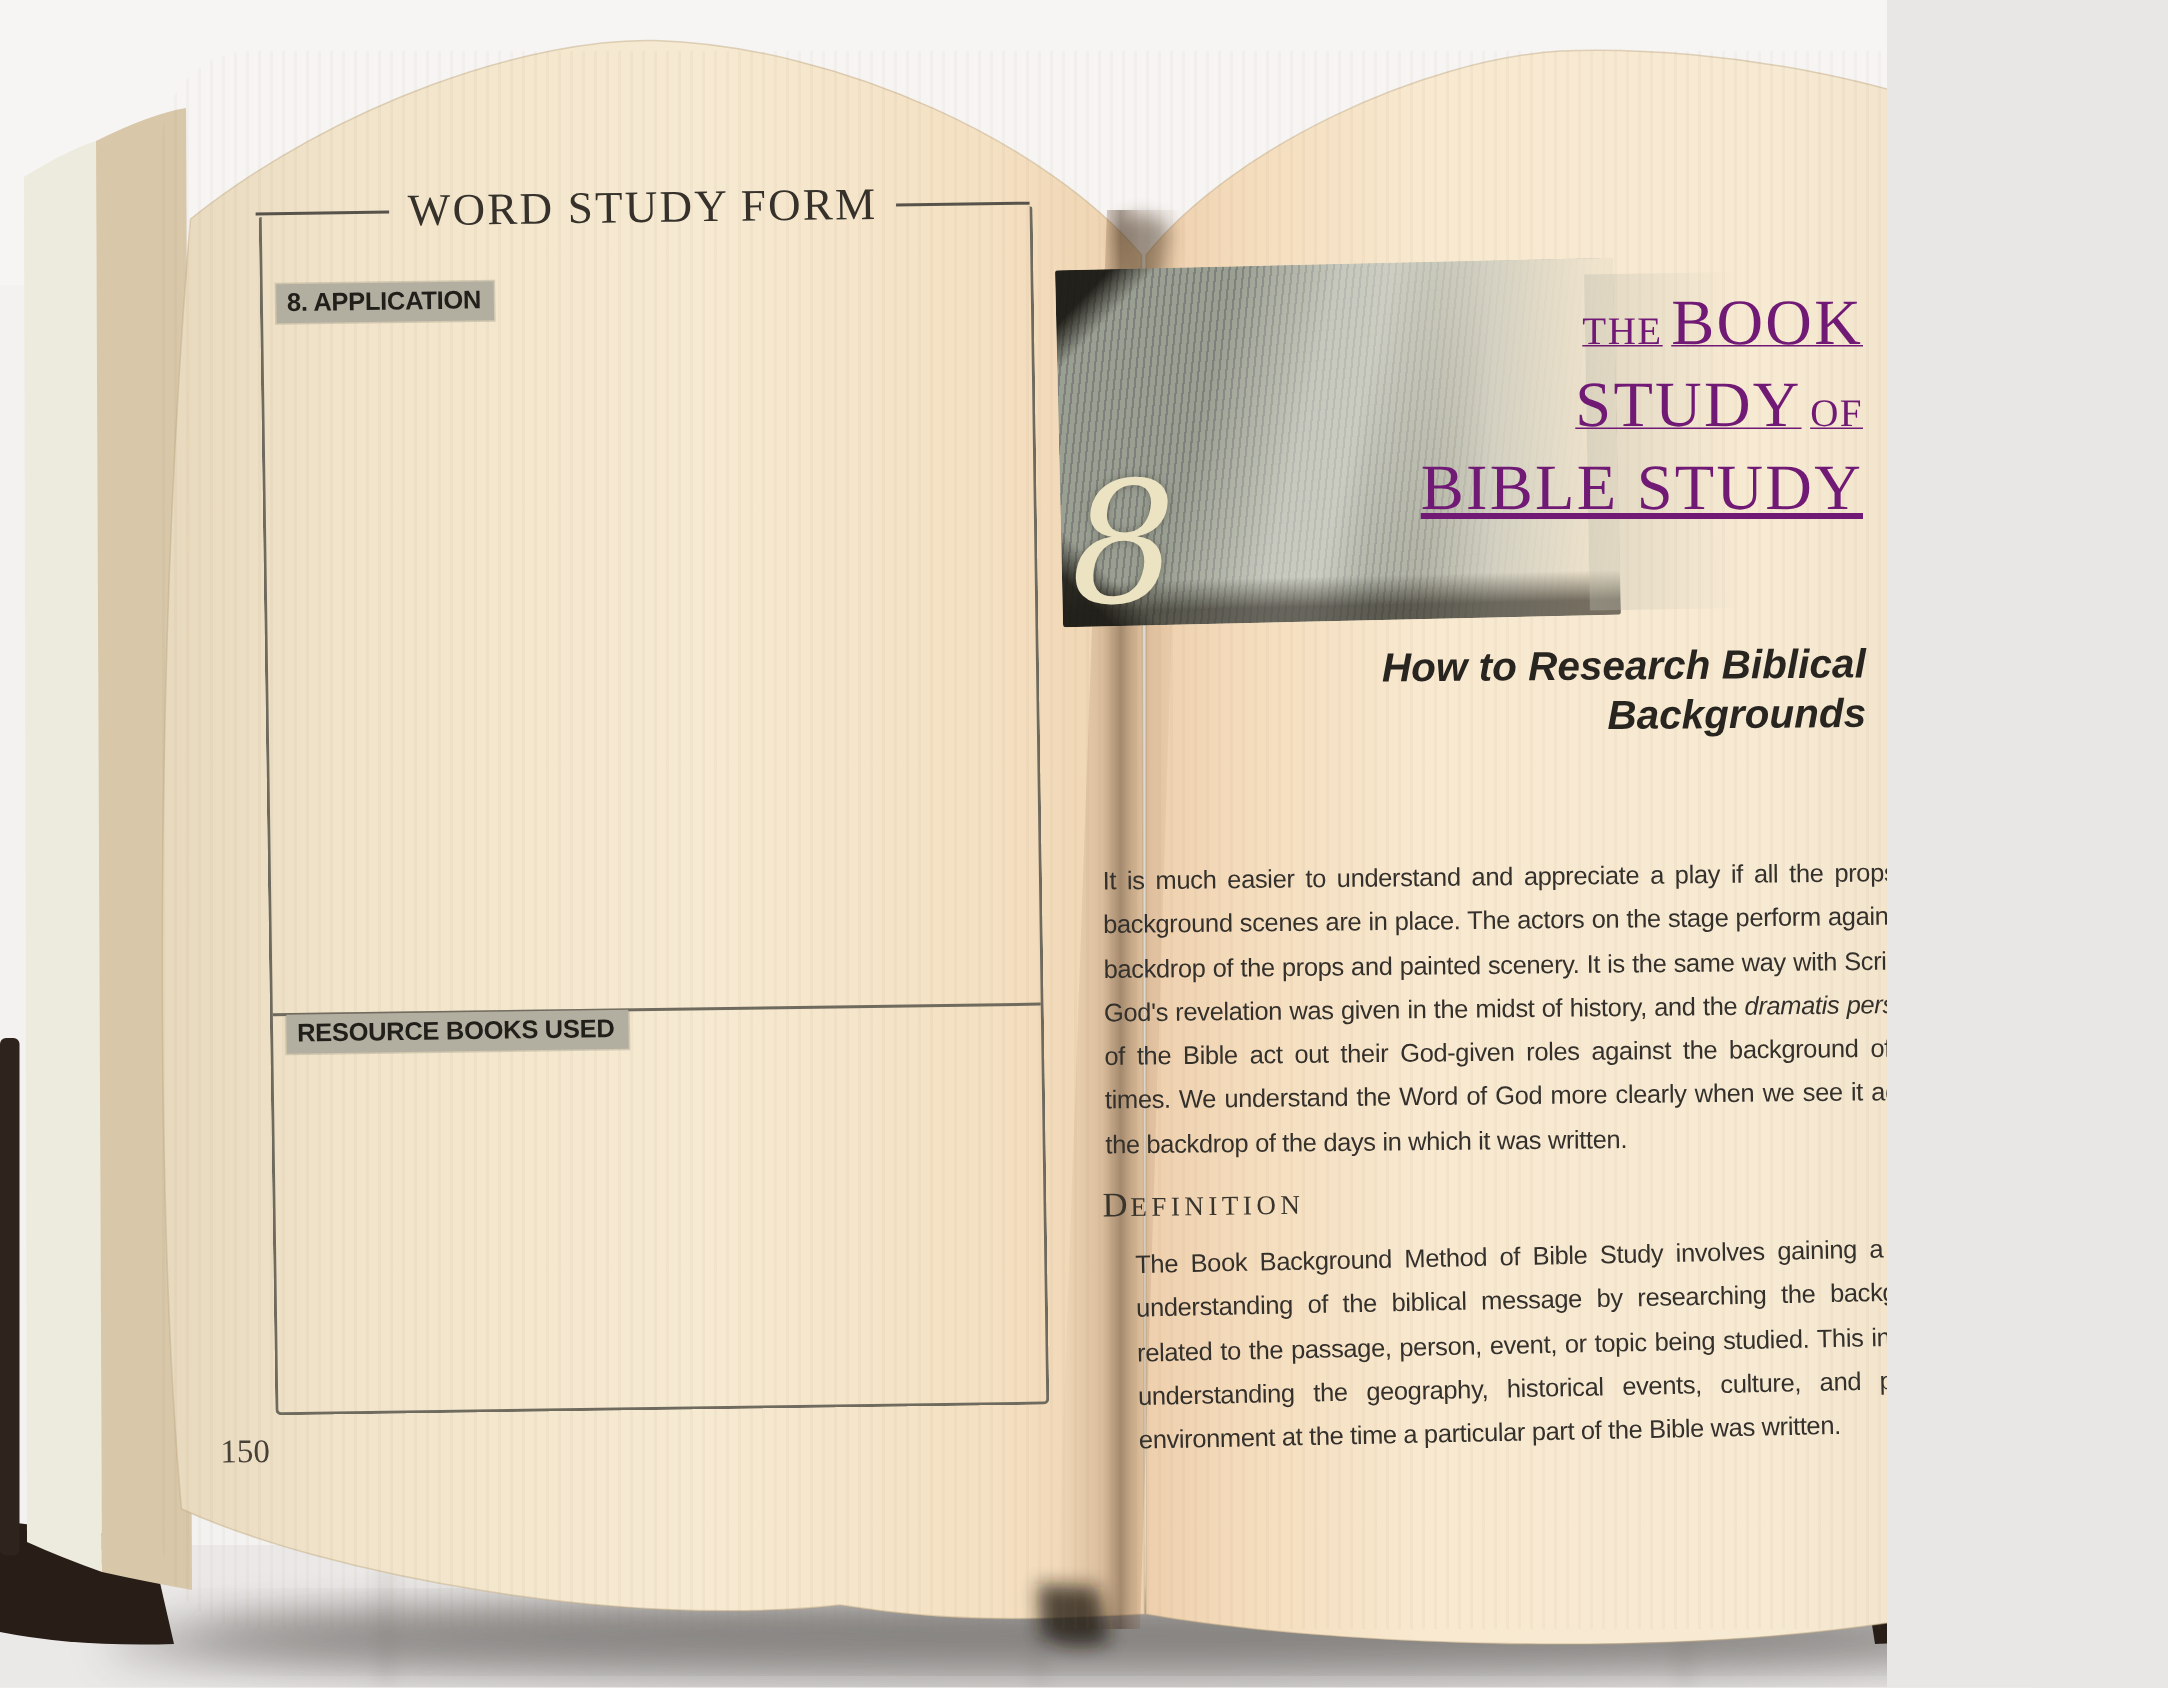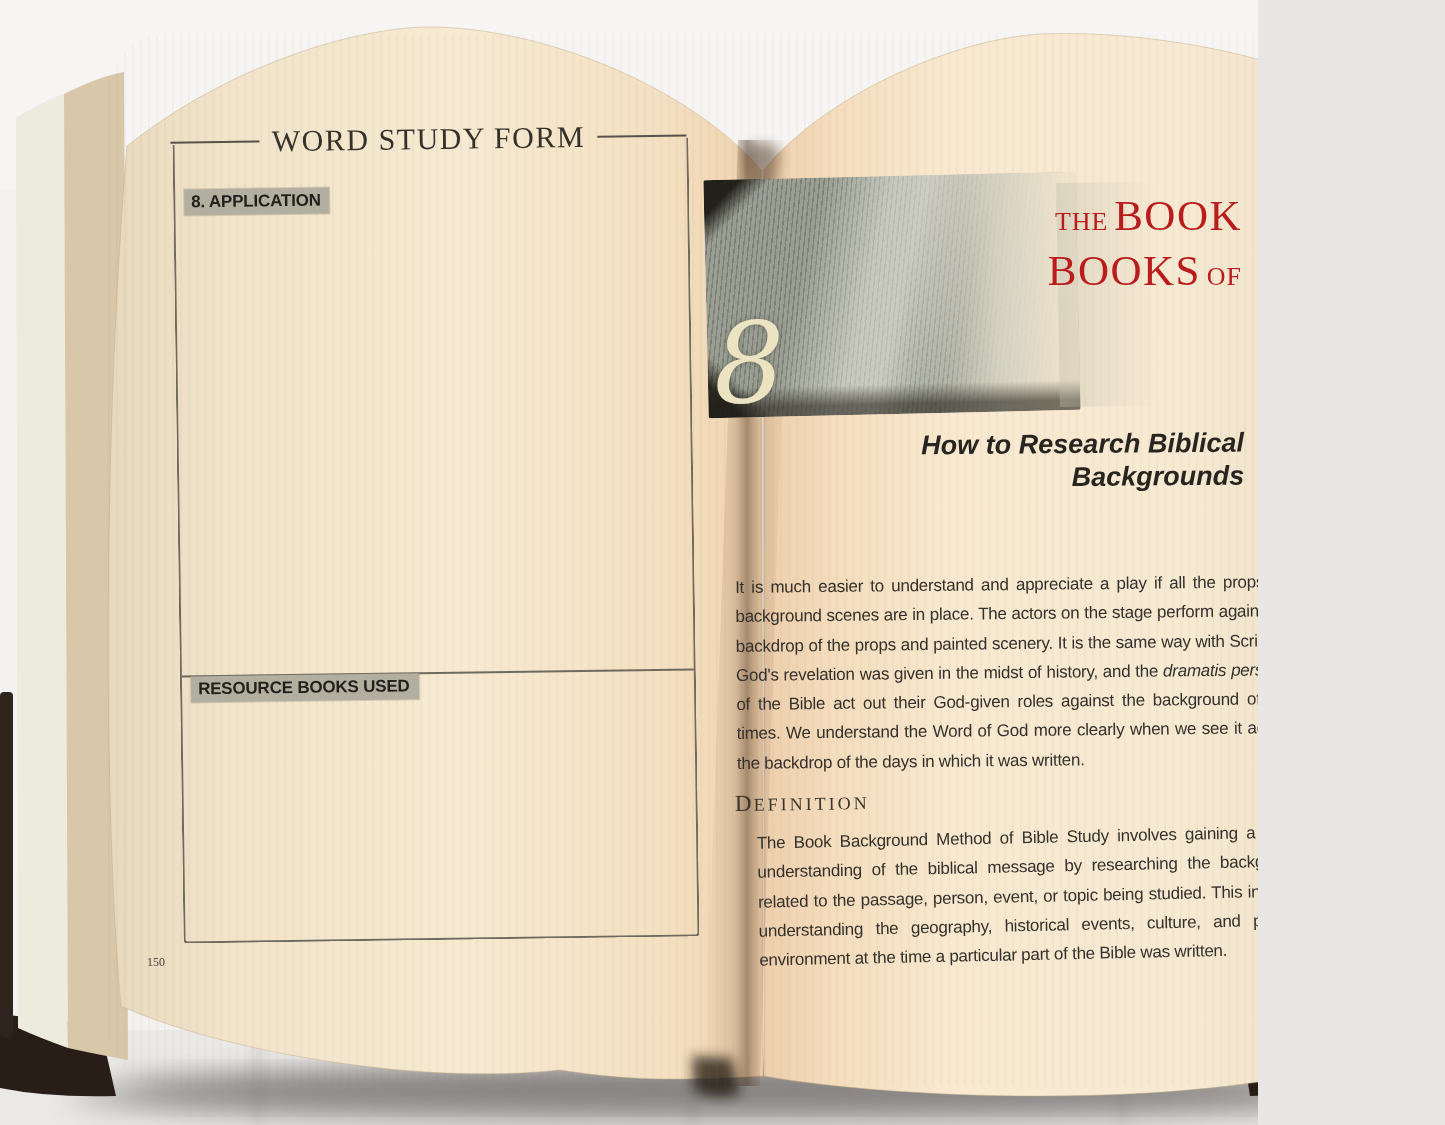--- a/index.html
+++ b/index.html
@@ -21,21 +21,21 @@
              letter-spacing:1.5px;white-space:nowrap;color:#36322b;}
   .form-box{position:absolute;left:178px;top:141px;width:512px;height:797px;
             border-left:2px solid #6f6a5e;border-right:2px solid #6f6a5e;border-bottom:2px solid #6f6a5e;
             border-radius:2px 2px 4px 4px;}
   .form-divider{position:absolute;left:0;right:0;top:531px;border-top:2px solid #6f6a5e;}
   .hl-label{position:absolute;background:#b3afa0;color:#211f1a;font-weight:bold;
             font-size:17px;line-height:20px;letter-spacing:-0.2px;padding:3px 9px 3px 7px;
             box-shadow:0 0 0 1px rgba(120,115,100,.25);white-space:nowrap;}
   .lbl-app{left:9px;top:45px;}
   .lbl-res{left:9px;top:532px;}
-  .pagenum{font-family:"Liberation Serif","DejaVu Serif",serif;font-size:12px;color:#45403676;
+  .pagenum{font-family:"Liberation Serif","DejaVu Serif",serif;font-size:22px;color:#45403676;
            color:#474238;text-align:center;}
   .pn-150{position:absolute;left:141px;top:951px;}
 
   
   .right-content{position:absolute;left:0;top:0;width:100%;height:100%;z-index:3;color:#35312c;}
 
   .chapter-photo{position:absolute;left:706px;top:176px;width:372px;height:238px;
       transform:rotate(-1.3deg);border-radius:2px;
       background-color:#9aa091;
       background-image:
@@ -46,21 +46,21 @@
         linear-gradient(105deg,rgba(0,0,0,0) 28%,rgba(240,240,230,.5) 44%,rgba(240,240,230,.55) 52%,rgba(0,0,0,0) 68%),
         repeating-linear-gradient(97deg,rgba(72,62,82,.33) 0 1.4px,rgba(0,0,0,0) 1.4px 4.6px);}
   .photo-fade{position:absolute;left:1058px;top:182px;width:120px;height:224px;
       transform:rotate(-1deg);pointer-events:none;
       background:linear-gradient(to right,rgba(188,188,172,.38),rgba(188,188,172,0) 85%);}
   .big8{position:absolute;left:6px;bottom:6px;font-family:"DejaVu Serif","Liberation Serif",serif;
         font-style:italic;font-size:112px;line-height:96px;color:#ece3c2;
         text-shadow:0 0 6px rgba(40,36,28,.35);}
 
   .chapter-title{position:absolute;left:890px;top:193px;width:352px;text-align:right;
-      font-family:"Liberation Serif","DejaVu Serif",serif;color:#b91c1c;line-height:46px;}
+      font-family:"Liberation Serif","DejaVu Serif",serif;color:#701a75;line-height:46px;text-decoration:underline;}
   .t-lg{font-size:43px;letter-spacing:1.5px;}
   .t-sm{font-size:26px;letter-spacing:1px;}
   .t-gap-r{margin-right:0.22em;}
   .t-gap-l{margin-left:0.22em;}
 
   .chapter-subtitle{position:absolute;left:912px;top:428px;width:332px;text-align:right;
       font-style:italic;font-weight:bold;font-size:27px;line-height:33px;color:#282521;
       transform:rotate(-0.5deg);}
 
   .body-text{font-size:17px;line-height:29.3px;letter-spacing:-0.25px;text-align:justify;
@@ -171,21 +171,22 @@
 
   <div class="right-content">
 
     <div class="chapter-photo">
       <span class="big8">8</span>
     </div>
     <div class="photo-fade"></div>
 
     <div class="chapter-title">
       <div><span class="t-sm t-gap-r">THE</span><span class="t-lg">BOOK</span></div>
-      <div><span class="t-lg">BOOKS</span><span class="t-sm t-gap-l">OF</span></div>
+      <div><span class="t-lg">STUDY</span><span class="t-sm t-gap-l">OF</span></div>
+      <div class="t-lg">BIBLE STUDY</div>
     </div>
 
     <div class="chapter-subtitle">How to Research Biblical Backgrounds</div>
 
     <div class="body-text intro-para"><span>It is much easier to understand and appreciate a play if all the props and back­ground scenes are in place. The actors on the stage perform against the backdrop of the props and painted scenery. It is the same way with Scripture. God's revela­tion was given in the midst of history, and the </span><span class="italic">dramatis personae</span><span> of the Bible act out their God-given roles against the background of their times. We understand the Word of God more clearly when we see it against the backdrop of the days in which it was written.</span></div>
 
     <div class="definition-head"><span class="dh-initial">D</span><span class="dh-rest">EFINITION</span></div>
 
     <div class="body-text definition-para">The Book Background Method of Bible Study involves gaining a better understand­ing of the biblical message by researching the background related to the passage, person, event, or topic being studied. This involves understanding the geography, historical events, culture, and political environment at the time a particular part of the Bible was written.</div>
 

